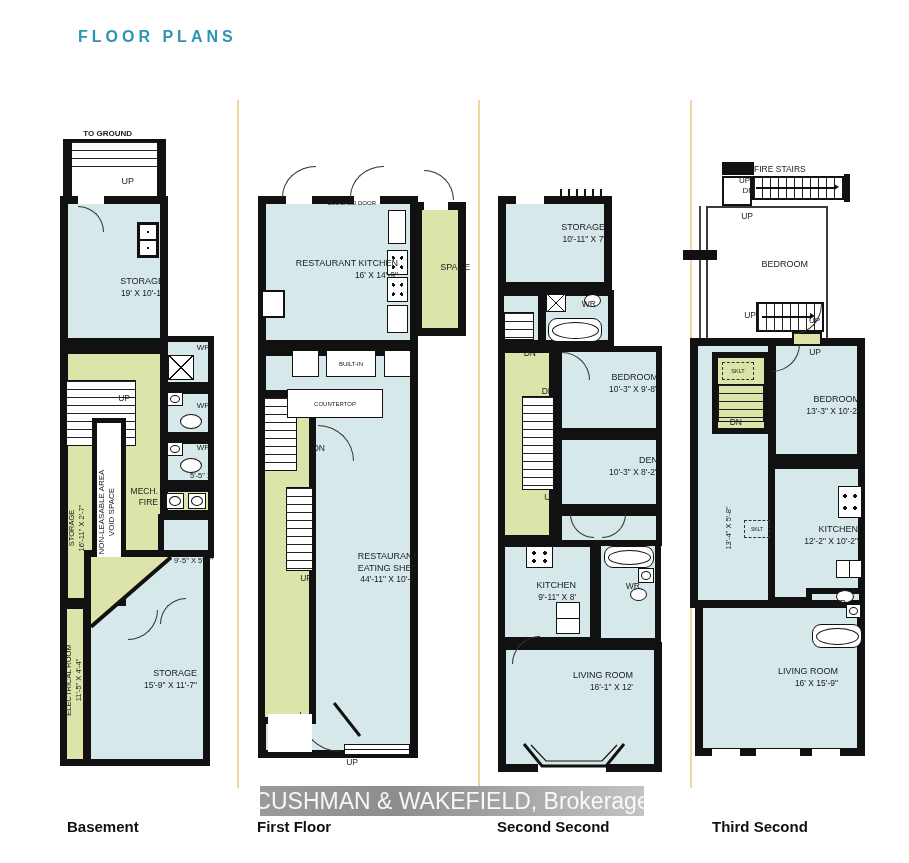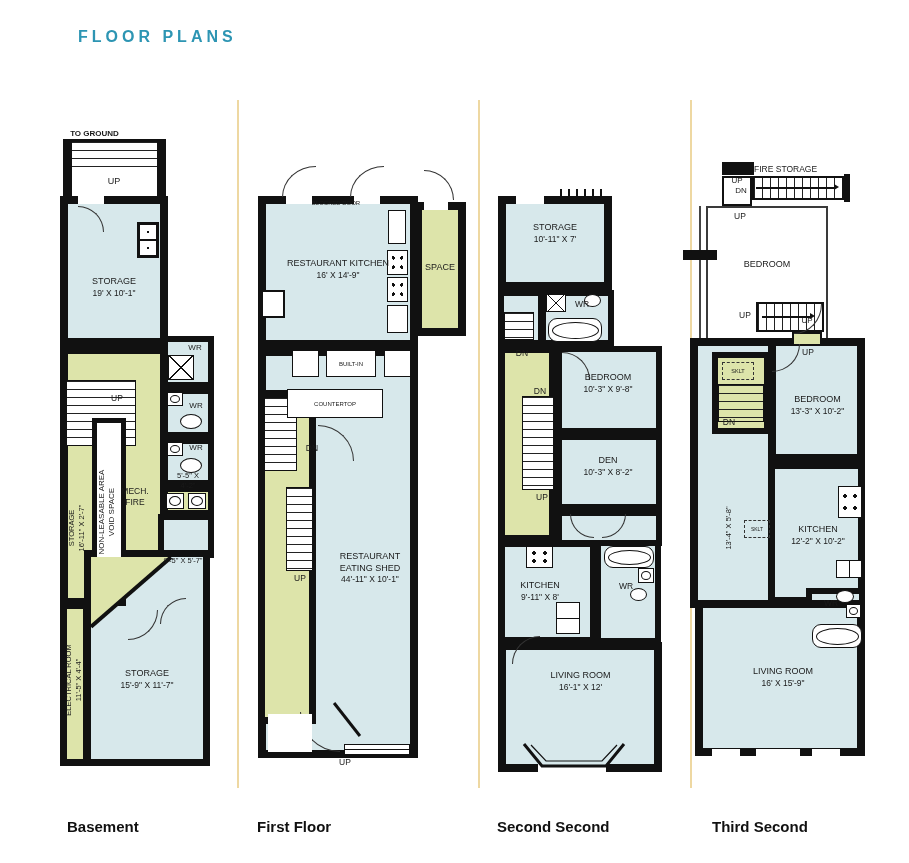--- a/index.html
+++ b/index.html
@@ -4,21 +4,21 @@
 <style>
   html,body{margin:0;padding:0;background:#fff;}
   .stage{position:relative;width:909px;height:840px;background:#fff;overflow:hidden;
          font-family:"Liberation Sans",sans-serif;color:#1a1a1a;}
   .abs{position:absolute;}
   .title{position:absolute;left:78px;top:28px;font-size:16px;font-weight:bold;
          letter-spacing:4px;color:#2d95b3;}
   .sep{position:absolute;top:100px;height:688px;width:2px;background:#eed8a2;z-index:0;}
   .room{position:absolute;box-sizing:border-box;border:6px solid #111;z-index:1;}
   .blue{background:#d7e8eb;} .green{background:#dde4aa;}
-  .lbl{position:absolute;font-size:9px;text-align:center;line-height:1.3;white-space:nowrap;z-index:6;}
+  .lbl{position:absolute;font-size:9px;text-align:right;line-height:1.3;white-space:nowrap;z-index:6;}
   .dm{font-size:8.5px;}
   .vlbl{position:absolute;transform:rotate(-90deg);text-align:center;z-index:6;line-height:1.3;white-space:nowrap;}
   .stairsH{position:absolute;box-sizing:border-box;background-color:#fff;z-index:2;
            background-image:repeating-linear-gradient(to bottom,#222 0,#222 1px,transparent 1px,transparent 8px);
            border:1.5px solid #111;}
   .stairsV{position:absolute;box-sizing:border-box;background-color:#fff;z-index:2;
            background-image:repeating-linear-gradient(to right,#222 0,#222 1px,transparent 1px,transparent 8px);
            border:1.5px solid #111;}
   .arc{position:absolute;box-sizing:border-box;border:1.4px solid #333;z-index:4;background:transparent;}
   .arc.tl{border-right:none;border-bottom:none;border-top-left-radius:100%;}
@@ -269,21 +269,21 @@
     </div>
     <div class="gap" style="left:538px;top:764px;width:68px;height:8px"></div>
     <svg class="abs" style="left:522px;top:742px;z-index:6" width="104" height="28" viewBox="0 0 104 28">
       <polyline points="2,2 20,24 84,24 102,2" fill="#d7e8eb" stroke="#111" stroke-width="3"></polyline>
       <polyline points="9,3 24,19 80,19 95,3" fill="none" stroke="#111" stroke-width="1.2"></polyline>
     </svg>
   </div>
 
   <div>
     <div class="wall" style="left:722px;top:162px;width:32px;height:13px"></div>
-    <div class="lbl" style="left:754px;top:164px;width:92px;font-size:8.5px;text-align:left">FIRE STORAGE</div>
+    <div class="lbl" style="left:754px;top:164px;width:92px;font-size:8.5px;text-align:left">FIRE STAIRS</div>
     <div class="box" style="left:722px;top:176px;width:30px;height:30px;border-width:2px"></div>
     <div class="lbl" style="left:724px;top:176px;width:26px;font-size:8px">UP</div>
     <div class="lbl" style="left:728px;top:186px;width:26px;font-size:8px">DN</div>
     <div class="stairsV" style="left:752px;top:176px;width:92px;height:24px;border-width:2px"></div>
     <div class="hline" style="left:756px;top:187px;width:78px;height:1.5px"></div>
     <div class="tri-r" style="left:834px;top:184px"></div>
     <div class="wall" style="left:844px;top:174px;width:6px;height:28px"></div>
     <div class="lbl" style="left:727px;top:211px;width:26px;font-size:8.5px">UP</div>
 
     <div class="balc" style="left:706px;top:206px;width:122px;height:140px"></div>
@@ -339,17 +339,18 @@
     <div class="room blue" style="left:695px;top:600px;width:170px;height:156px;border-width:8px"></div>
     <div class="lbl" style="left:728px;top:666px;width:110px">
       <div>LIVING ROOM</div>
       <div class="dm">16' X 15'-9"</div>
     </div>
     <div class="gap" style="left:712px;top:749px;width:28px;height:7px"></div>
     <div class="gap" style="left:756px;top:749px;width:44px;height:7px"></div>
     <div class="gap" style="left:812px;top:749px;width:28px;height:7px"></div>
   </div>
 
+  <div class="wm">CUSHMAN &amp; WAKEFIELD, Brokerage</div>
   <div class="flabel" style="left:67px;top:818px">Basement</div>
   <div class="flabel" style="left:257px;top:818px">First Floor</div>
   <div class="flabel" style="left:497px;top:818px">Second Second</div>
   <div class="flabel" style="left:712px;top:818px">Third Second</div>
 </div>
 
 </body></html>

